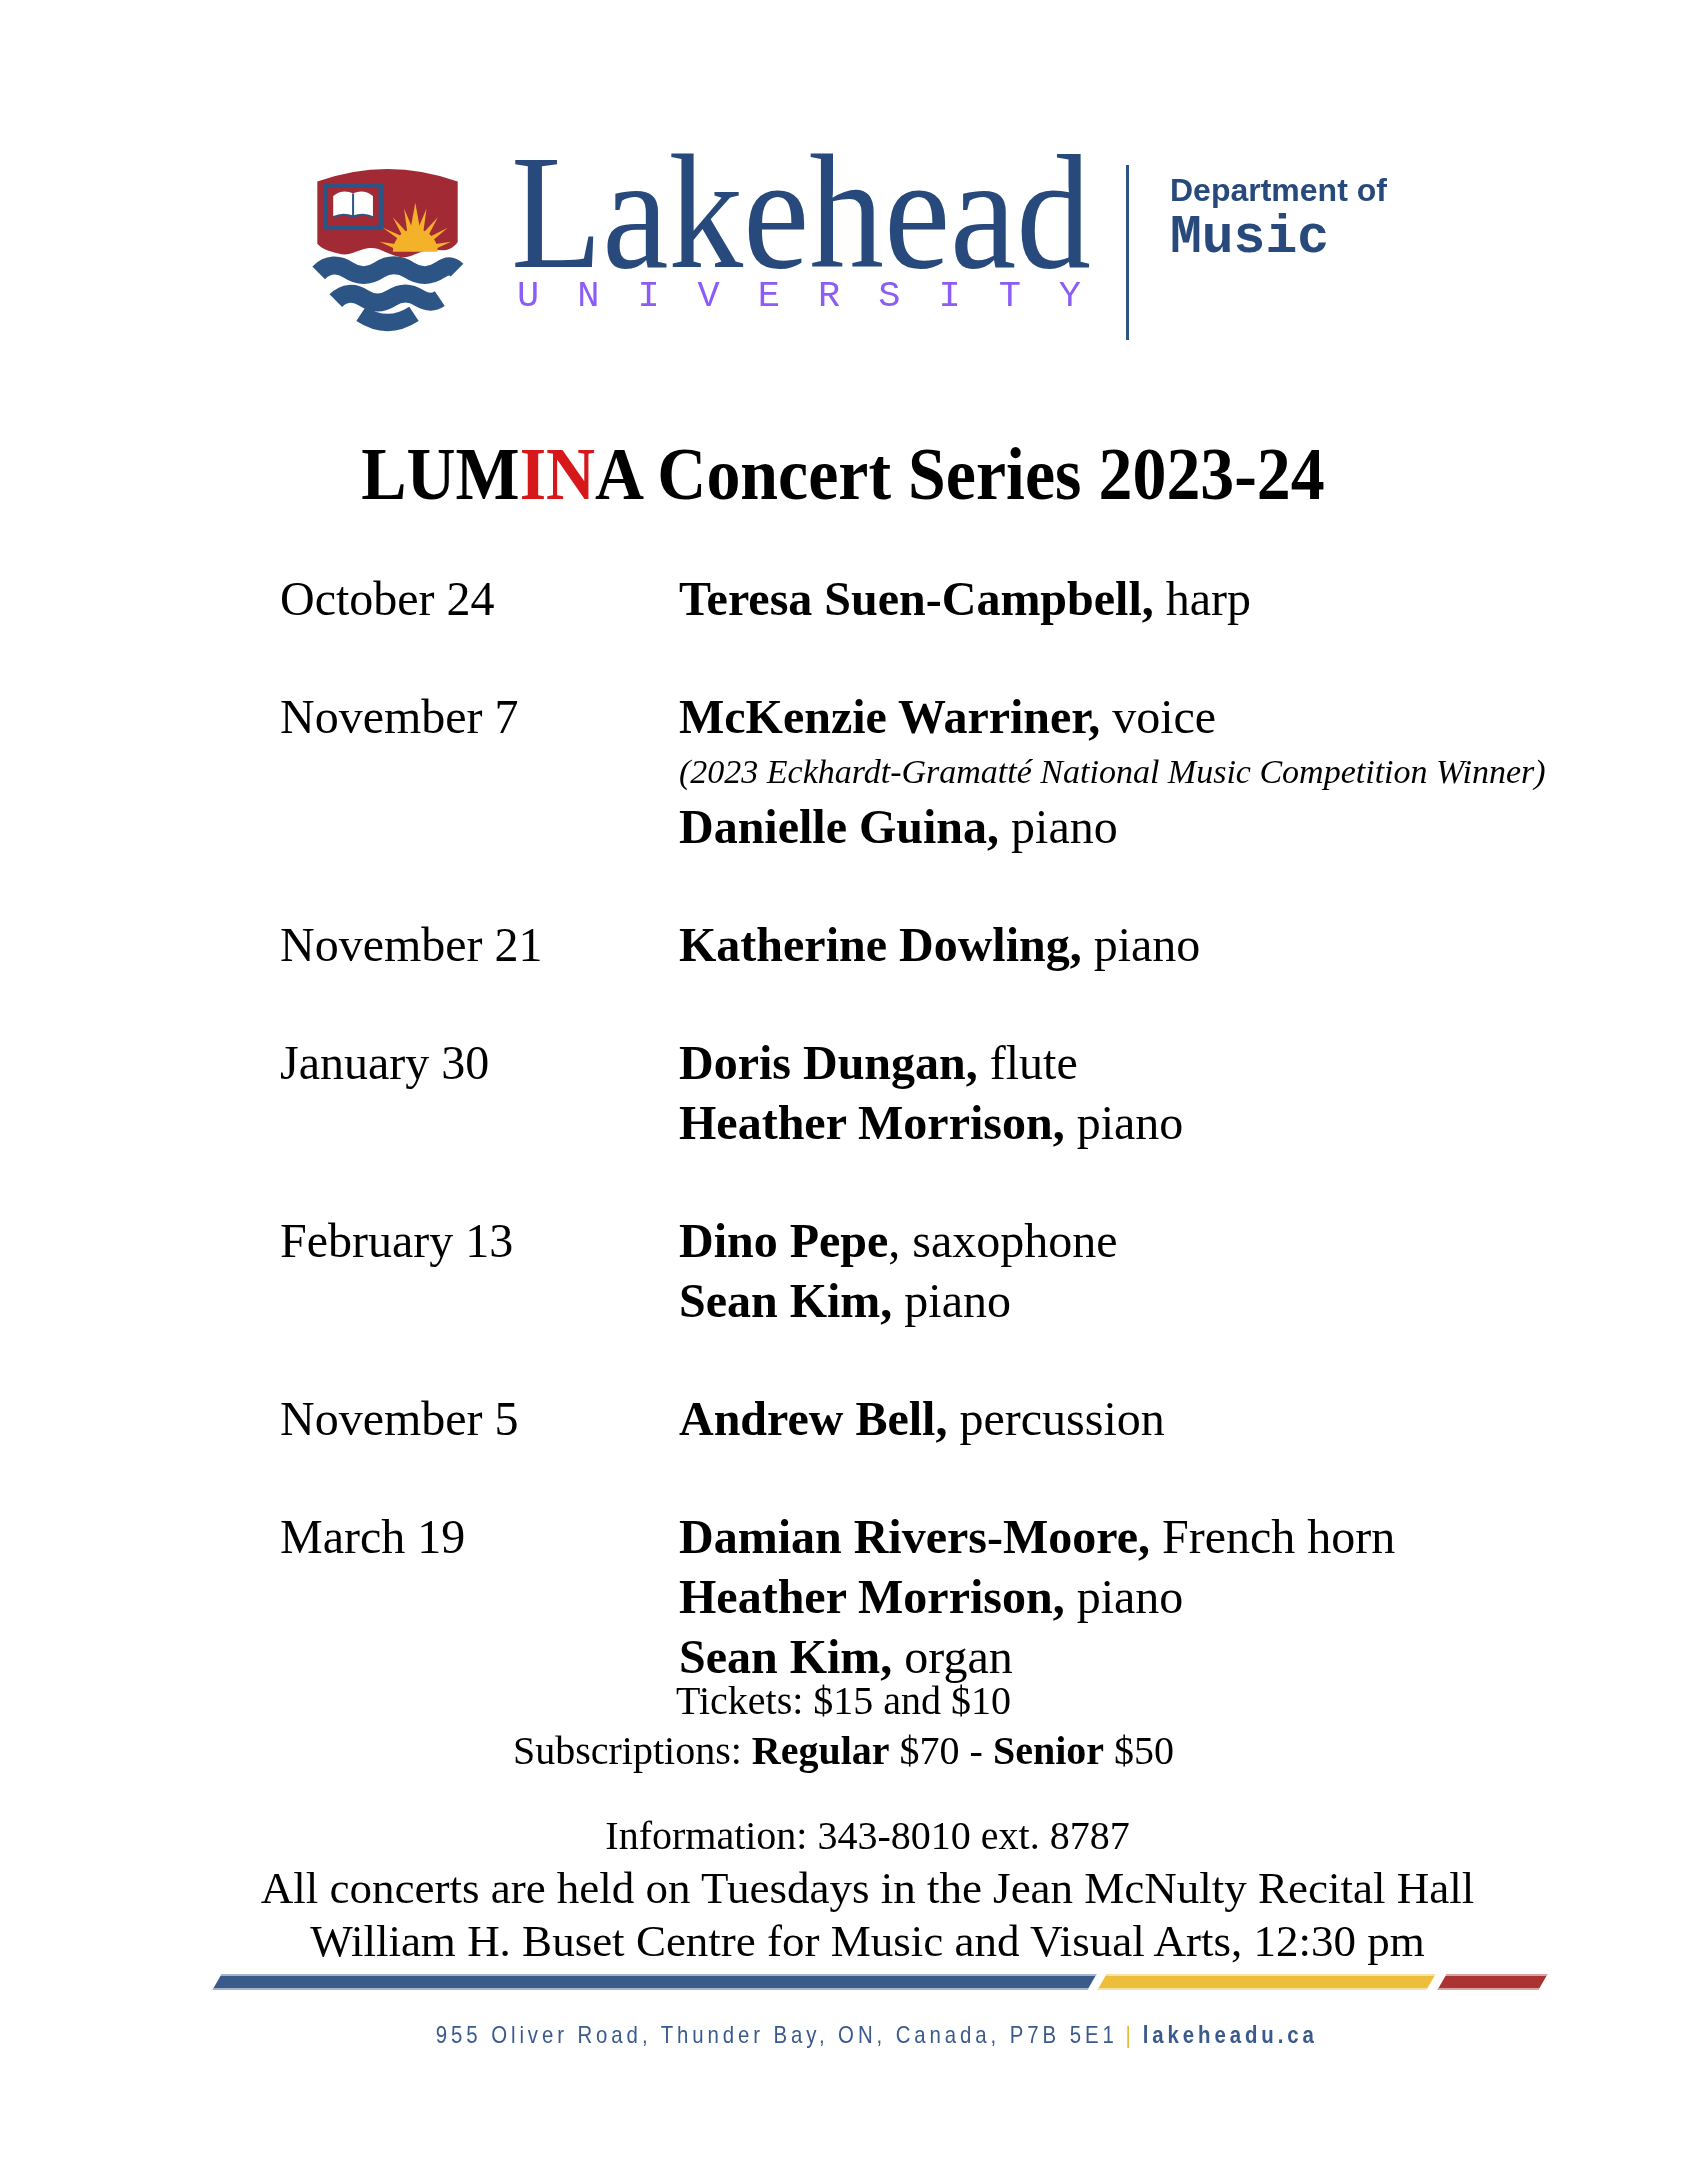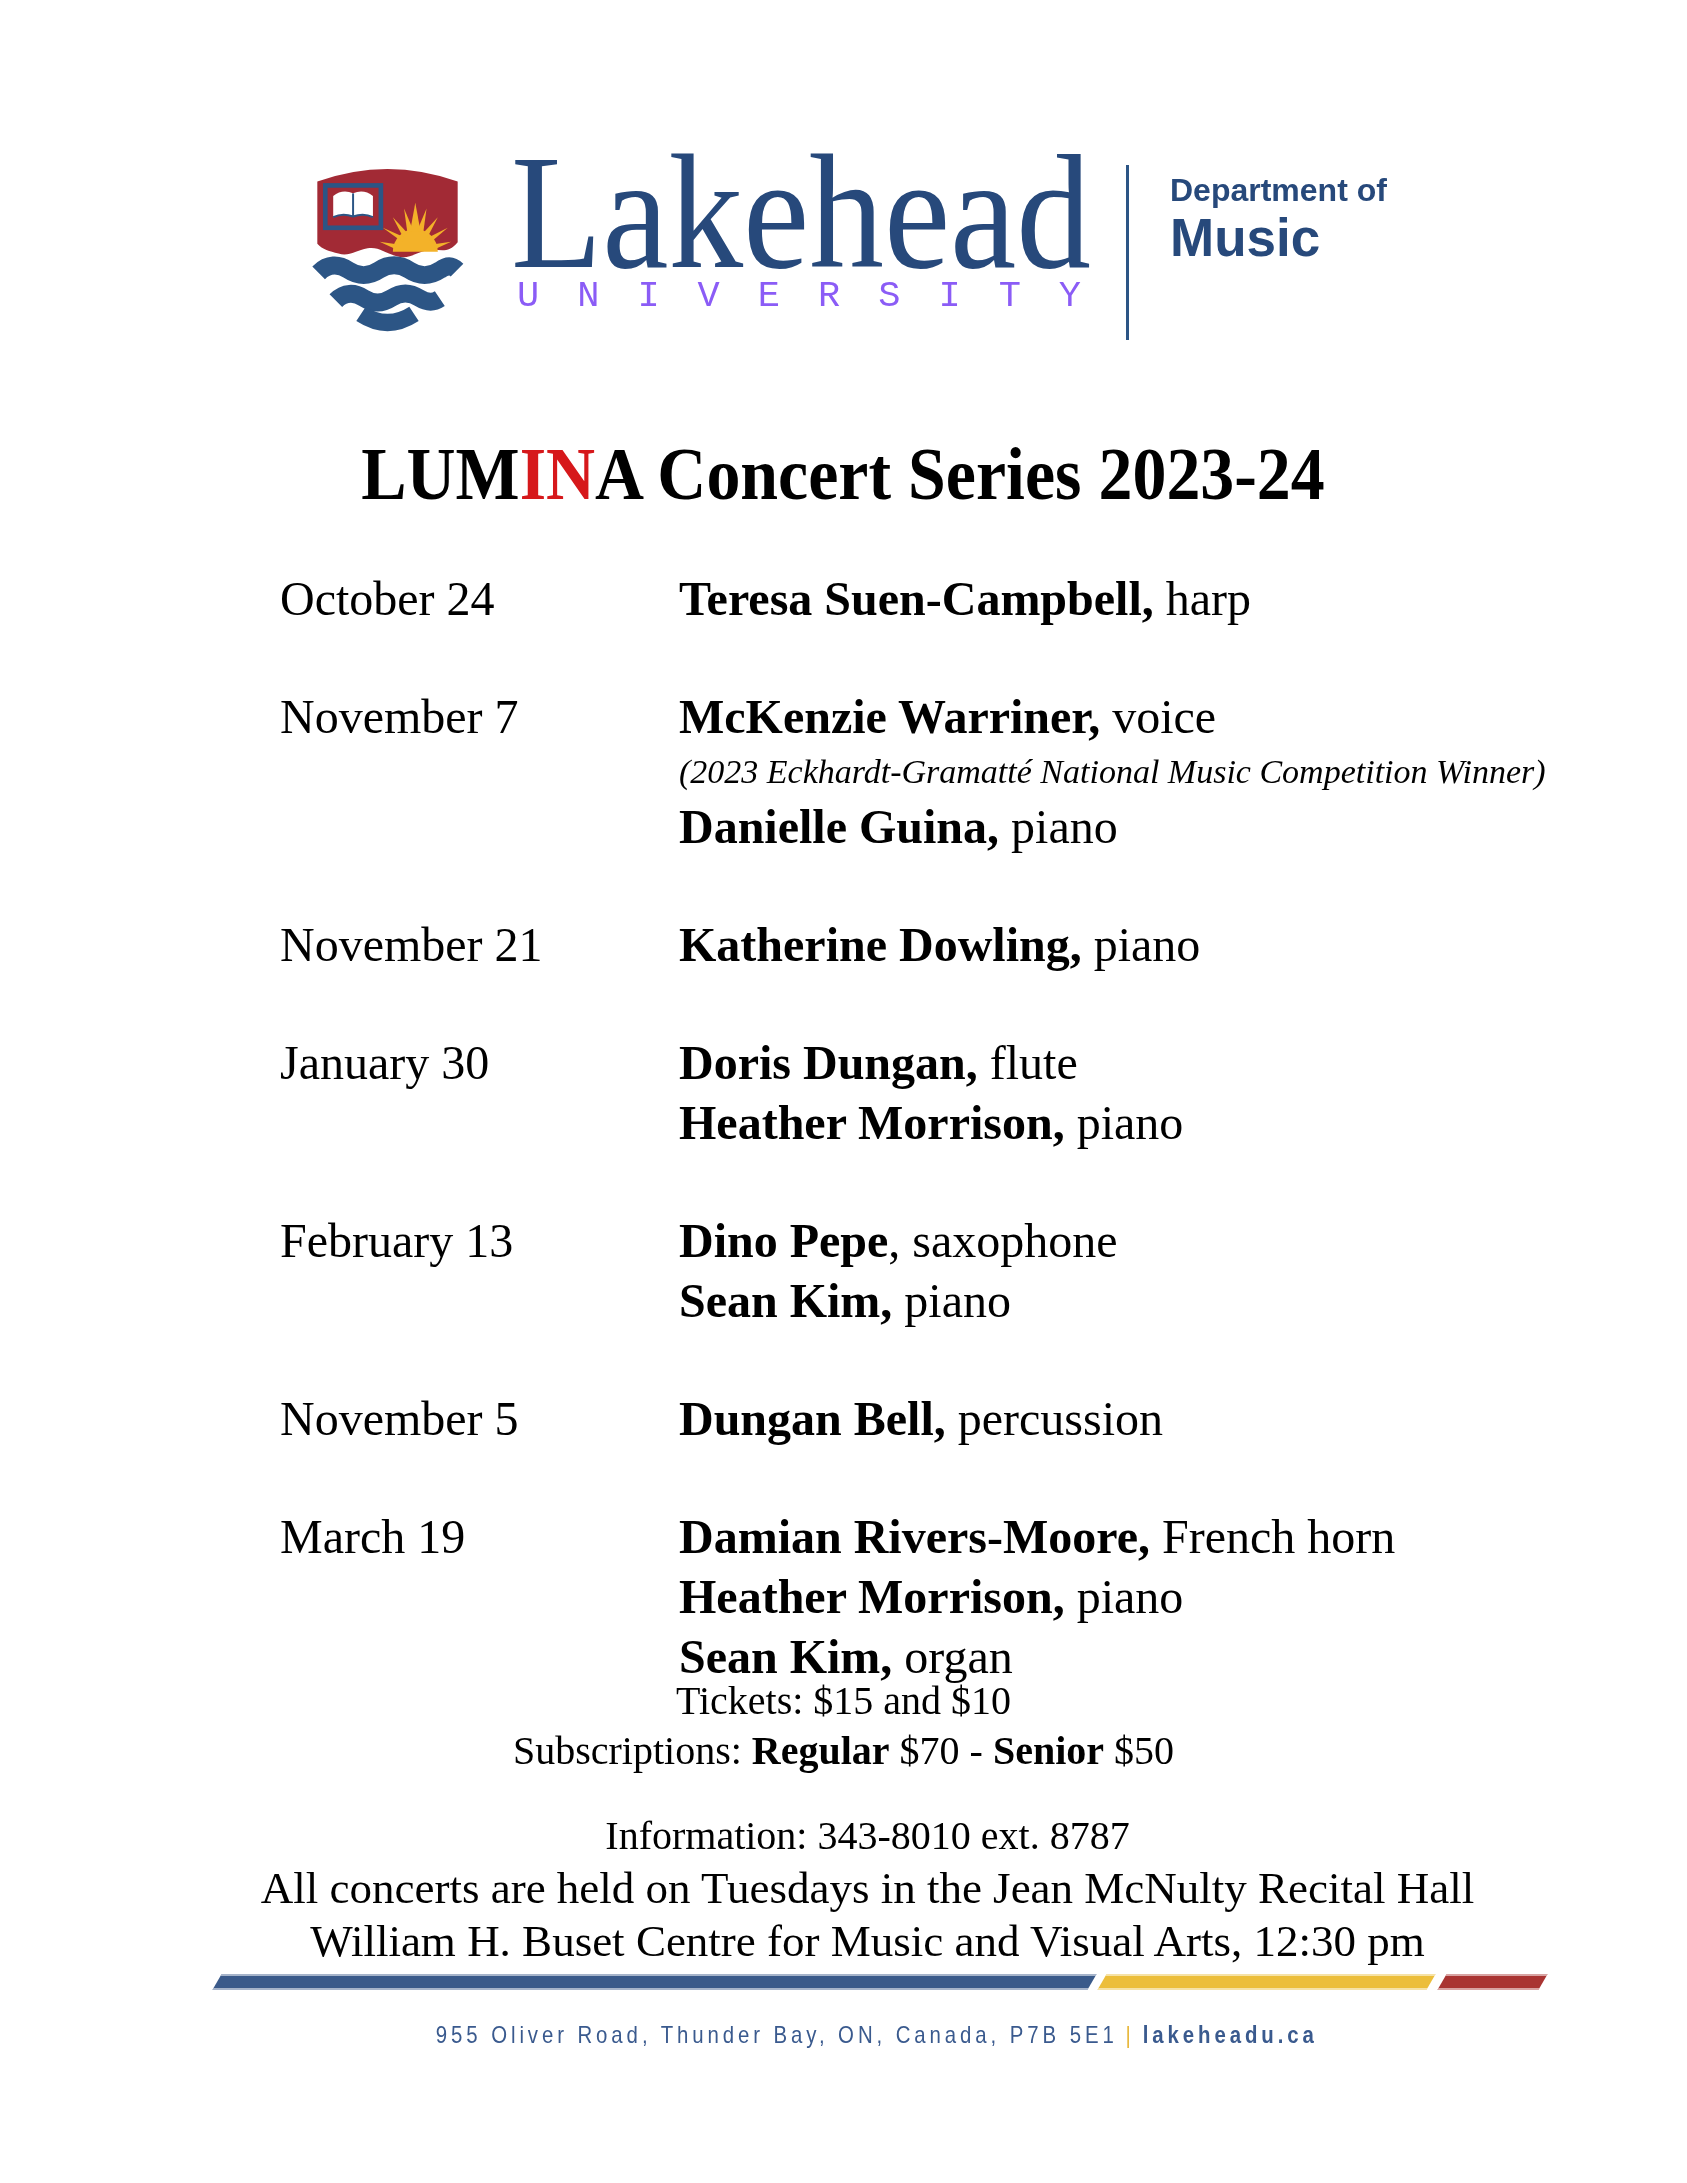--- a/index.html
+++ b/index.html
@@ -9,21 +9,21 @@
   
   .shield{position:absolute;left:308px;top:151px;}
   .wordmark{position:absolute;left:511px;top:130px;font-size:164px;line-height:1;
             color:#27497B;transform:scaleX(0.91);transform-origin:left top;white-space:nowrap;}
   .university{position:absolute;left:517px;top:278px;font-size:37px;line-height:1;
               color:#8b5cf6;letter-spacing:38px;white-space:nowrap;font-family:Liberation Mono, monospace;}
   .logo-divider{position:absolute;left:1126px;top:165px;width:2.6px;height:175px;background:#2C5585;}
   .dept{position:absolute;left:1170px;top:171px;font-family:"Liberation Sans","DejaVu Sans",sans-serif;
         font-weight:bold;color:#27497B;}
   .dept .l1{font-size:32px;line-height:38px;}
-  .dept .l2{font-size:53px;line-height:58px;}
+  .dept .l2{font-size:53px;line-height:58px;font-family:Liberation Mono, monospace;}
 
   
   .title{position:absolute;left:0;right:0;top:438px;text-align:center;font-weight:bold;
          font-size:73px;line-height:73px;white-space:nowrap;}
   .title .inner{display:inline-block;transform:scaleX(0.93);transform-origin:center top;}
   .title .hl{color:#D6181B;}
 
   
   .events{position:absolute;left:280px;top:569px;width:1310px;font-size:48px;}
   .event{display:flex;margin-bottom:58px;}
@@ -141,21 +141,21 @@
       <div class="date">February 13</div>
       <div class="performers">
         <div class="pline"><b>Dino Pepe</b><span>, saxophone</span></div>
         <div class="pline"><b>Sean Kim,</b><span> piano</span></div>
       </div>
     </div>
 
     <div class="event">
       <div class="date">November 5</div>
       <div class="performers">
-        <div class="pline"><b>Dungan Bell,</b><span> percussion</span></div>
+        <div class="pline"><b>Andrew Bell,</b><span> percussion</span></div>
       </div>
     </div>
 
     <div class="event">
       <div class="date">March 19</div>
       <div class="performers">
         <div class="pline"><b>Damian Rivers-Moore,</b><span> French horn</span></div>
         <div class="pline"><b>Heather Morrison,</b><span> piano</span></div>
         <div class="pline"><b>Sean Kim,</b><span> organ</span></div>
       </div>

